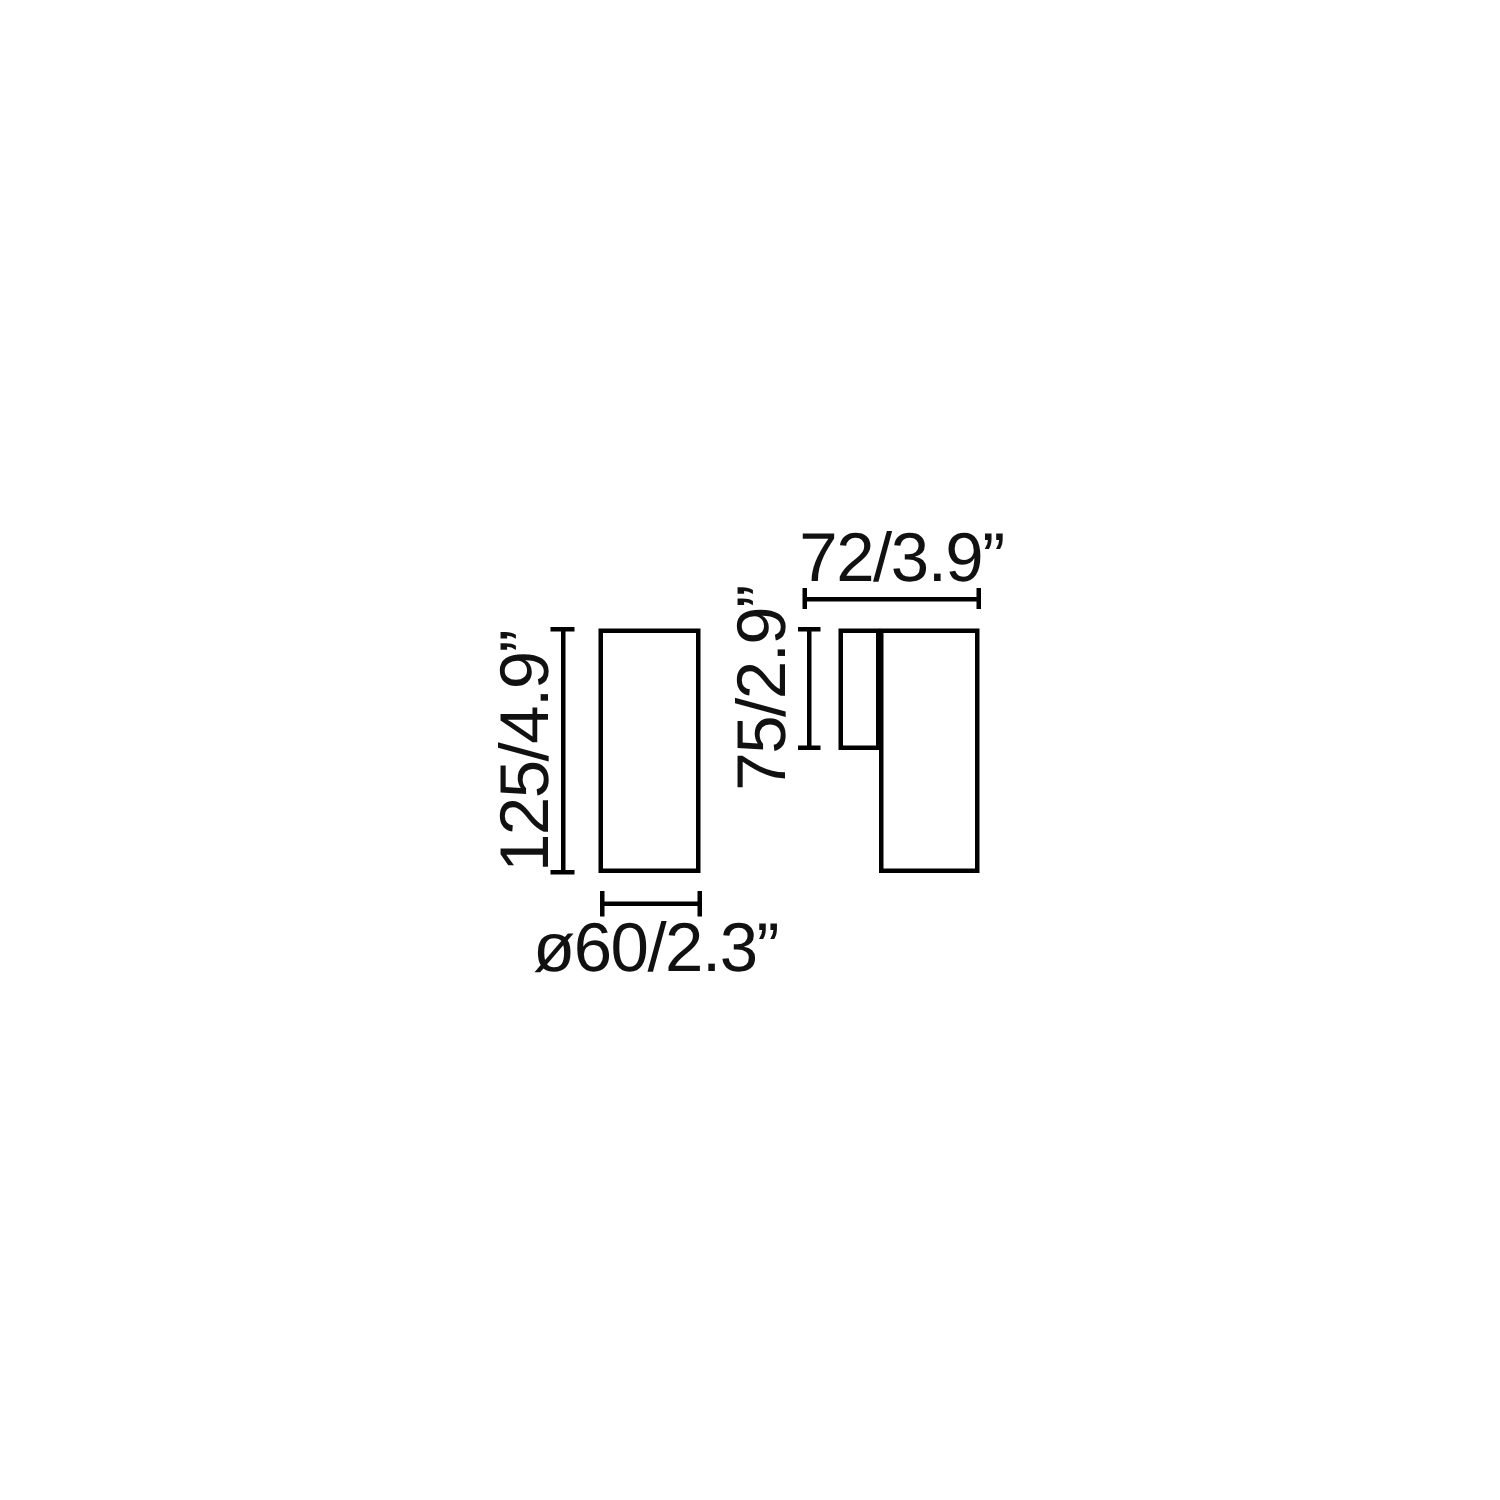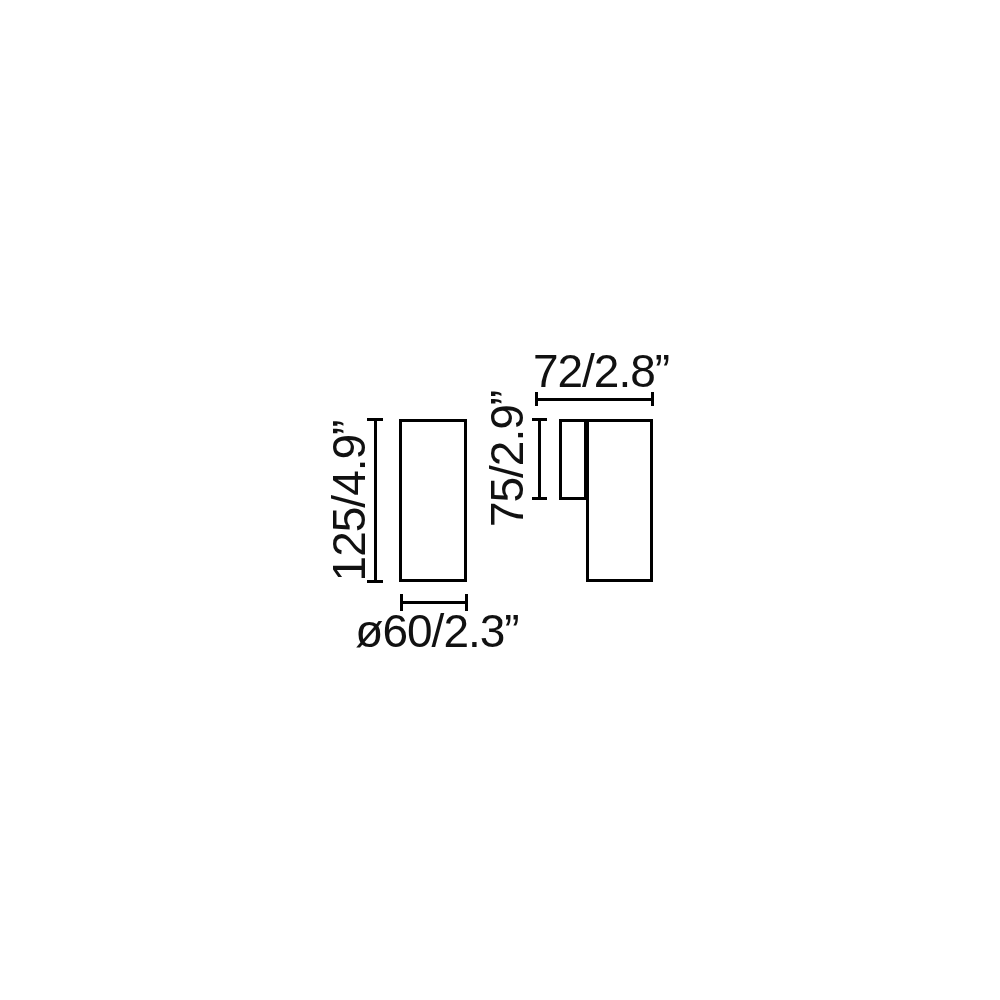--- a/index.html
+++ b/index.html
@@ -68,20 +68,20 @@
   <div class="ln front-wdim-tick-l"></div>
   <div class="ln front-wdim-tick-r"></div>
   <div class="lbl front-width-label">ø60/2.3”</div>
 
   <div class="shape side-bracket-rect"></div>
   <div class="shape side-body-rect"></div>
 
   <div class="ln side-ddim-line"></div>
   <div class="ln side-ddim-tick-l"></div>
   <div class="ln side-ddim-tick-r"></div>
-  <div class="lbl side-depth-label">72/2.8”</div>
+  <div class="lbl side-depth-label">72/3.9”</div>
 
   <div class="ln side-hdim-line"></div>
   <div class="ln side-hdim-tick-t"></div>
   <div class="ln side-hdim-tick-b"></div>
   <div class="lbl rot side-height-label">75/2.9”</div>
 
 </div>
 
 </body></html>

